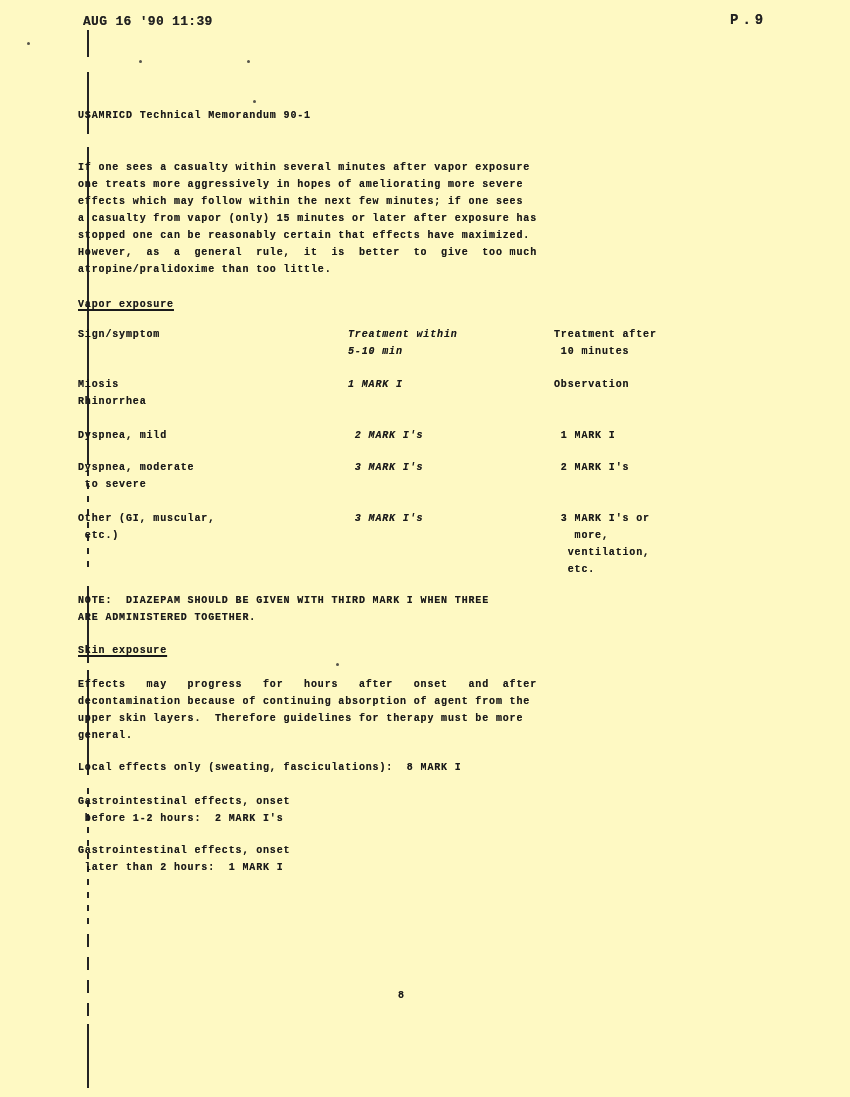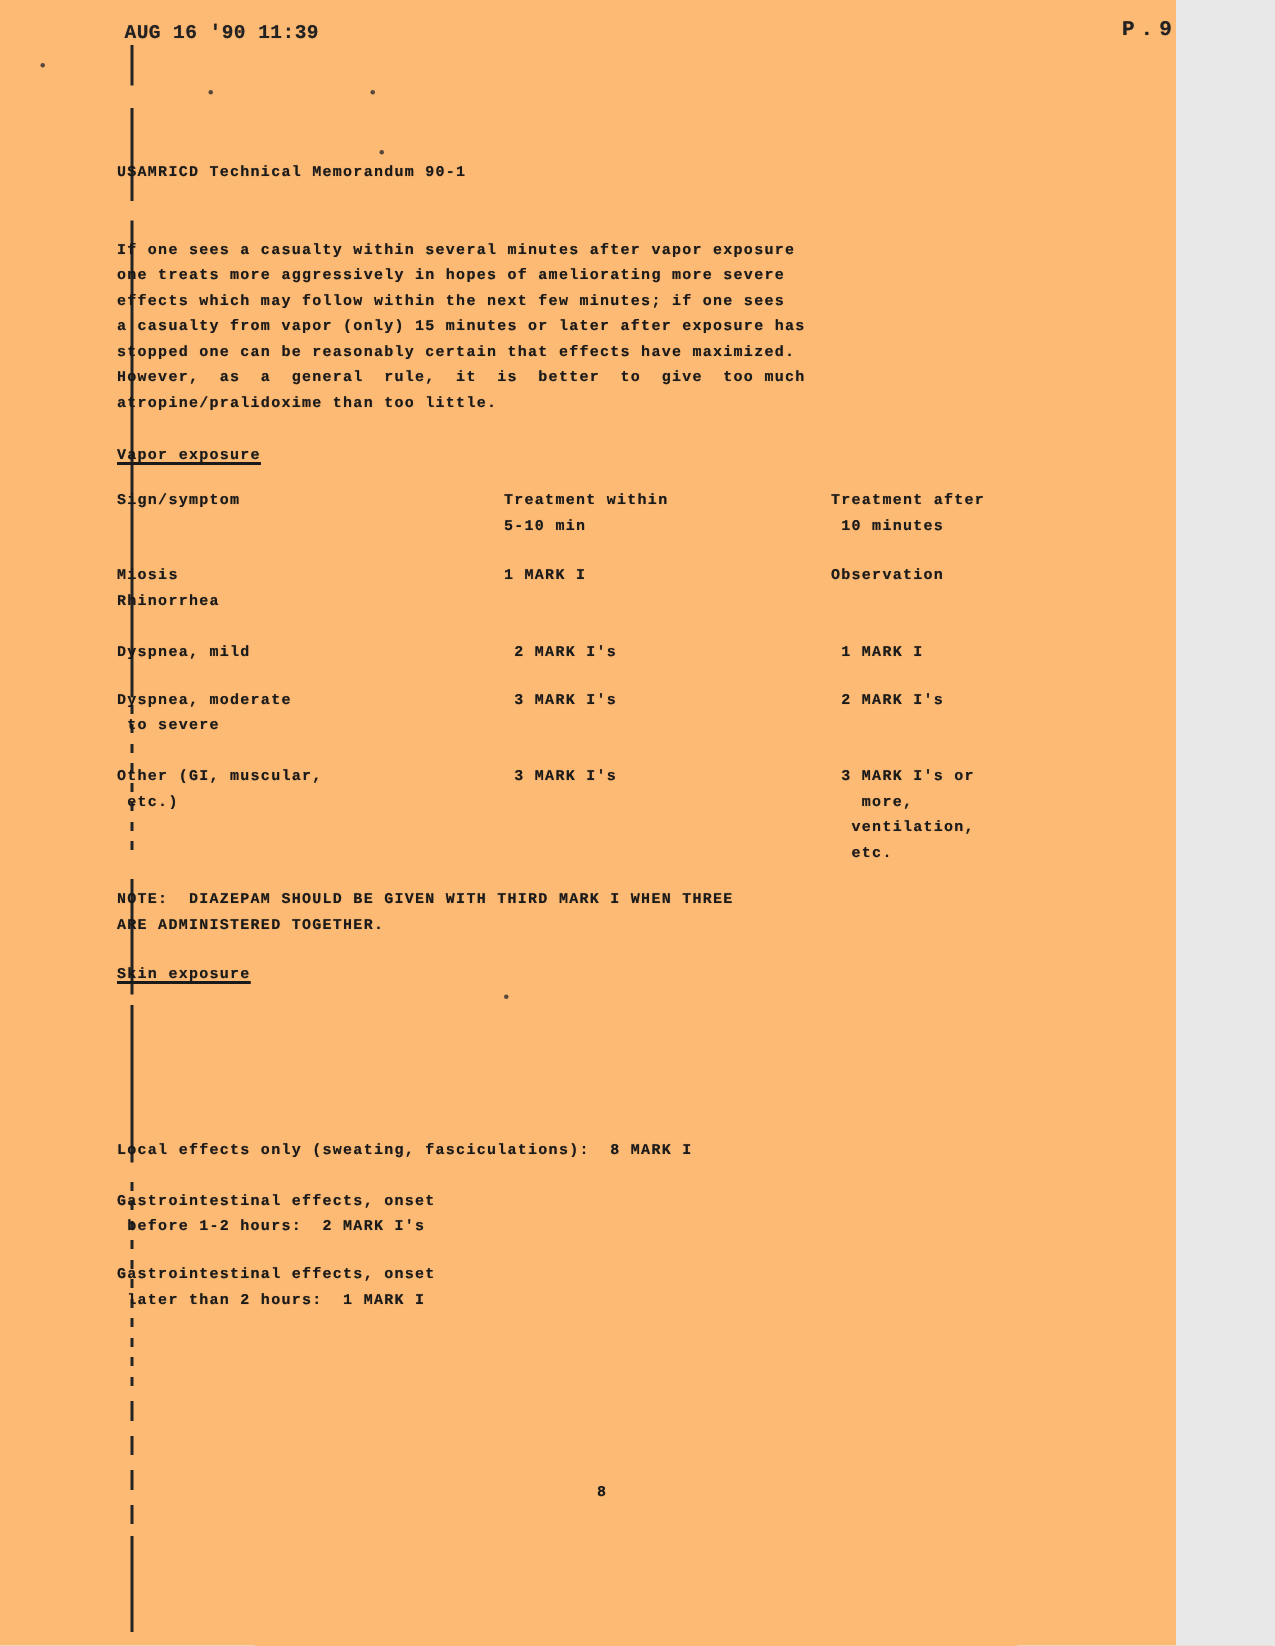--- a/index.html
+++ b/index.html
@@ -1,19 +1,19 @@
 <!DOCTYPE html>
 <html><head>
 <meta charset="utf-8">
 <style>
   html,body{margin:0;padding:0;background:#e8e8e8;}
   .page{
     position:relative;
-    width:784px;height:1097px;
-    background:#fdba74;
+    width:850px;height:1097px;
+    background:#fef9c3;
     overflow:hidden;
     font-family:"Liberation Mono",monospace;
   }
   .block{
     position:absolute;
     margin:0;
     white-space:pre;
     font-family:"Liberation Mono",monospace;
     font-size:10px;
     line-height:17px;
@@ -28,26 +28,26 @@
     letter-spacing:.3px;
     color:#222;
   }
   .u{
     text-decoration:underline;
     text-decoration-thickness:2px;
     text-underline-offset:2px;
   }
   
   .pos-ts{top:14px;left:83px;}
-  .pos-pnum{top:13px;left:748px;font-size:14px;letter-spacing:4px;}
+  .pos-pnum{top:13px;left:730px;font-size:14px;letter-spacing:4px;}
   .pos-title{top:107px;left:78px;}
   .pos-para1{top:159px;left:78px;}
   .pos-vaporhead{top:296px;left:78px;}
   .c1{left:78px;}
-  .c2{left:336px;}
+  .c2{left:348px;font-style:italic;}
   .c3{left:537px;margin-left:17px;}
   .rh{top:326px;}
   .r0{top:376px;}
   .r1{top:427px;}
   .r2{top:459px;}
   .r3{top:510px;}
   .pos-note{top:592px;left:78px;}
   .pos-skinhead{top:642px;left:78px;}
   .pos-para2{top:676px;left:78px;}
   .pos-g0{top:759px;left:78px;}
@@ -139,20 +139,24 @@
    more,
   ventilation,
   etc.</pre>
   </div>
 
   <pre class="block pos-note">NOTE:  DIAZEPAM SHOULD BE GIVEN WITH THIRD MARK I WHEN THREE
 ARE ADMINISTERED TOGETHER.</pre>
 
   <pre class="block u pos-skinhead">Skin exposure</pre>
 
+  <pre class="block pos-para2">Effects   may   progress   for   hours   after   onset   and  after
+decontamination because of continuing absorption of agent from the
+upper skin layers.  Therefore guidelines for therapy must be more
+general.</pre>
 
   <pre class="block pos-g0">Local effects only (sweating, fasciculations):  8 MARK I</pre>
   <pre class="block pos-g1">Gastrointestinal effects, onset
  before 1-2 hours:  2 MARK I's</pre>
   <pre class="block pos-g2">Gastrointestinal effects, onset
  later than 2 hours:  1 MARK I</pre>
 
   <pre class="block pos-pageno">8</pre>
 
 </div>

